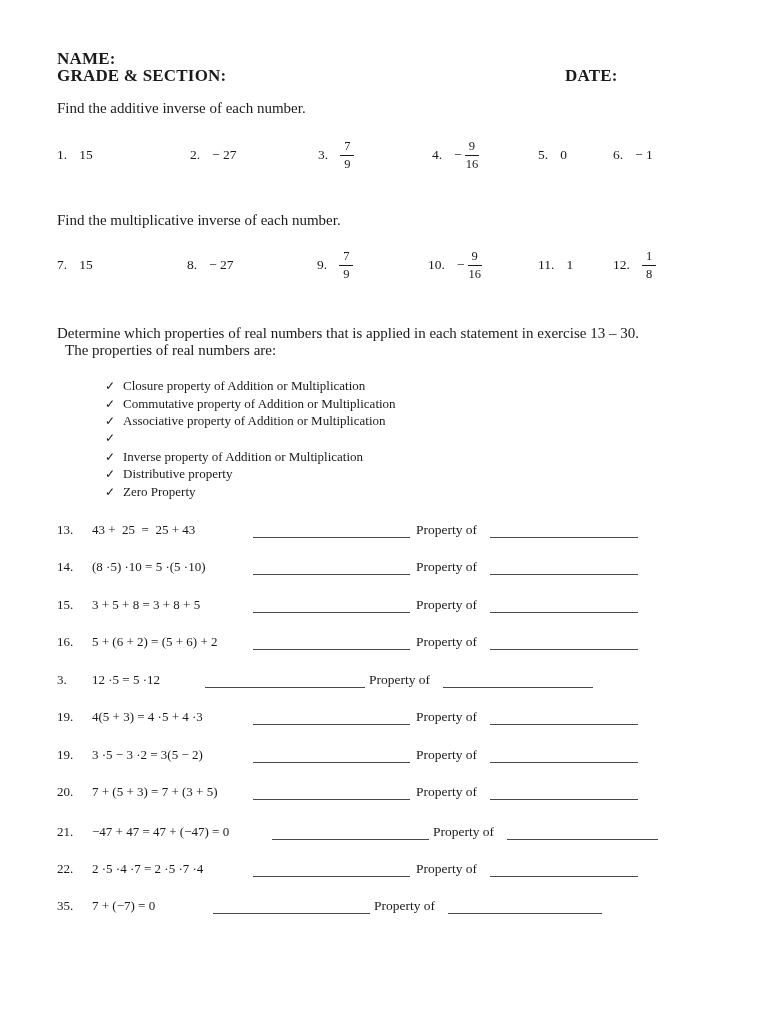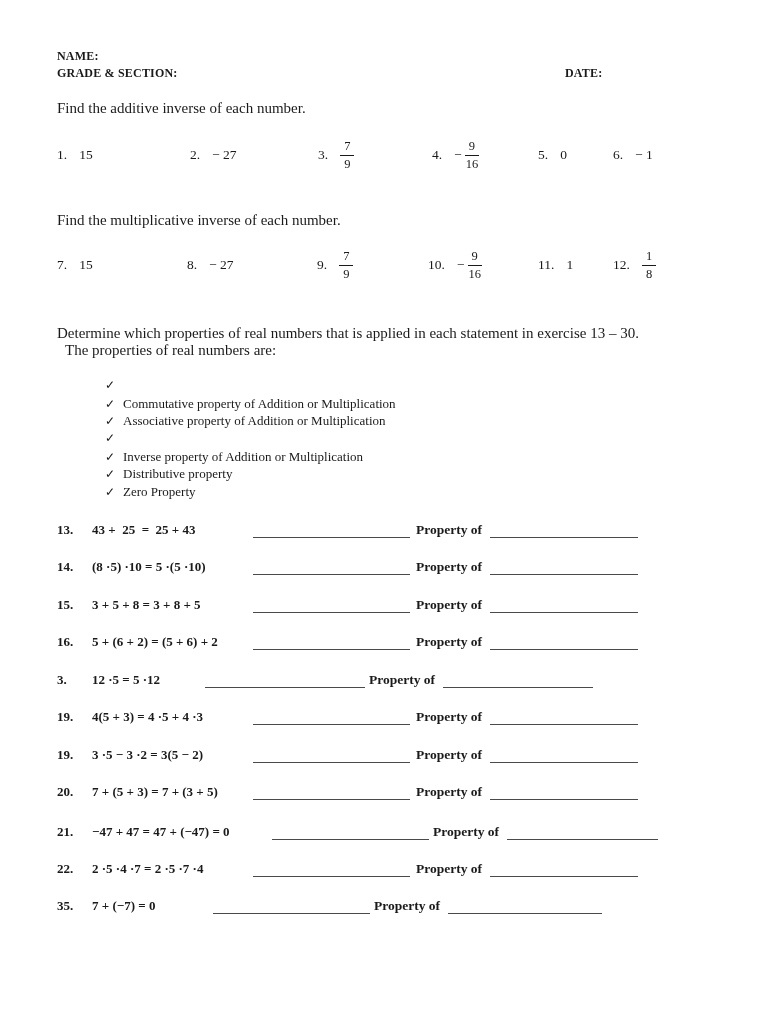--- a/index.html
+++ b/index.html
@@ -1,35 +1,35 @@
 <!DOCTYPE html>
 <html><head>
 <meta charset="utf-8">
 <style>
   html,body{margin:0;padding:0;background:#ffffff;}
   .page{position:relative;width:768px;height:1024px;background:#ffffff;
         font-family:"Liberation Serif","DejaVu Serif",serif;color:#1a1a1a;overflow:hidden;}
   .abs{position:absolute;white-space:pre;}
-  .hdr{font-weight:bold;font-size:12px;letter-spacing:.2px;}
+  .hdr{font-weight:bold;font-size:17px;letter-spacing:.2px;}
   .instr{font-size:15px;}
   
   .num-row{position:absolute;left:0;width:768px;height:44px;}
   .row-item{position:absolute;top:0;height:100%;display:inline-flex;align-items:center;font-size:13.5px;}
   .item-num{margin-right:12px;}
   .fracwrap{display:inline-flex;align-items:center;}
   .frac-sign{margin-right:3px;}
   .frac{display:inline-flex;flex-direction:column;align-items:center;font-size:12.5px;line-height:1.15;}
   .frac-n{align-self:stretch;text-align:center;border-bottom:1px solid #1a1a1a;padding:0 4px 1px;}
   .frac-d{padding-top:1px;text-align:center;}
   
   .checklist{position:absolute;left:105px;top:378px;}
   .check-item{display:flex;align-items:baseline;height:17.7px;font-size:13px;}
   .check{width:18px;font-size:12px;color:#1a1a1a;}
   
-  .ex-row{position:absolute;left:0;width:656px;height:20px;font-size:13px;line-height:20px;font-weight:bold;}
+  .ex-row{position:absolute;left:0;width:656px;height:20px;font-size:13px;line-height:20px;}
   .ex-num{position:absolute;left:57px;}
   .ex-eq{position:absolute;left:92px;white-space:pre;}
   .blank{position:absolute;top:3px;height:14px;border-bottom:1px solid #4a4a4a;}
   .ex-prop{position:absolute;font-size:13.5px;}
 </style>
 </head>
 <body>
 
 <div class="page">
 
@@ -121,20 +121,21 @@
       </span>
     </span>
   </div>
 
   <span class="abs instr" style="left:57px;top:325px">Determine which properties of real numbers that is applied in each statement in exercise 13 – 30.</span>
   <span class="abs instr" style="left:65px;top:342px">The properties of real numbers are:</span>
 
   <div class="checklist">
     <div class="check-item">
       <span class="check">✓</span>
+      <span class="check-text">Closure property of Addition or Multiplication</span>
     </div>
     <div class="check-item">
       <span class="check">✓</span>
       <span class="check-text">Commutative property of Addition or Multiplication</span>
     </div>
     <div class="check-item">
       <span class="check">✓</span>
       <span class="check-text">Associative property of Addition or Multiplication</span>
     </div>
     <div class="check-item">

